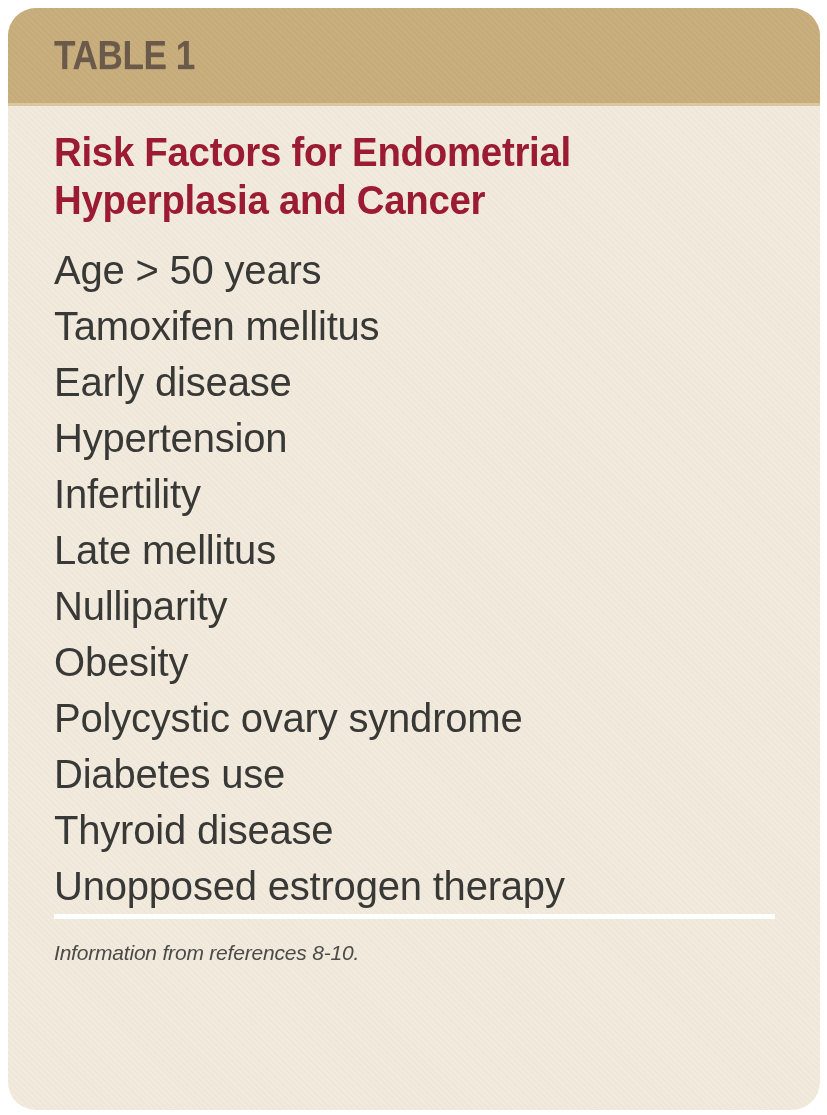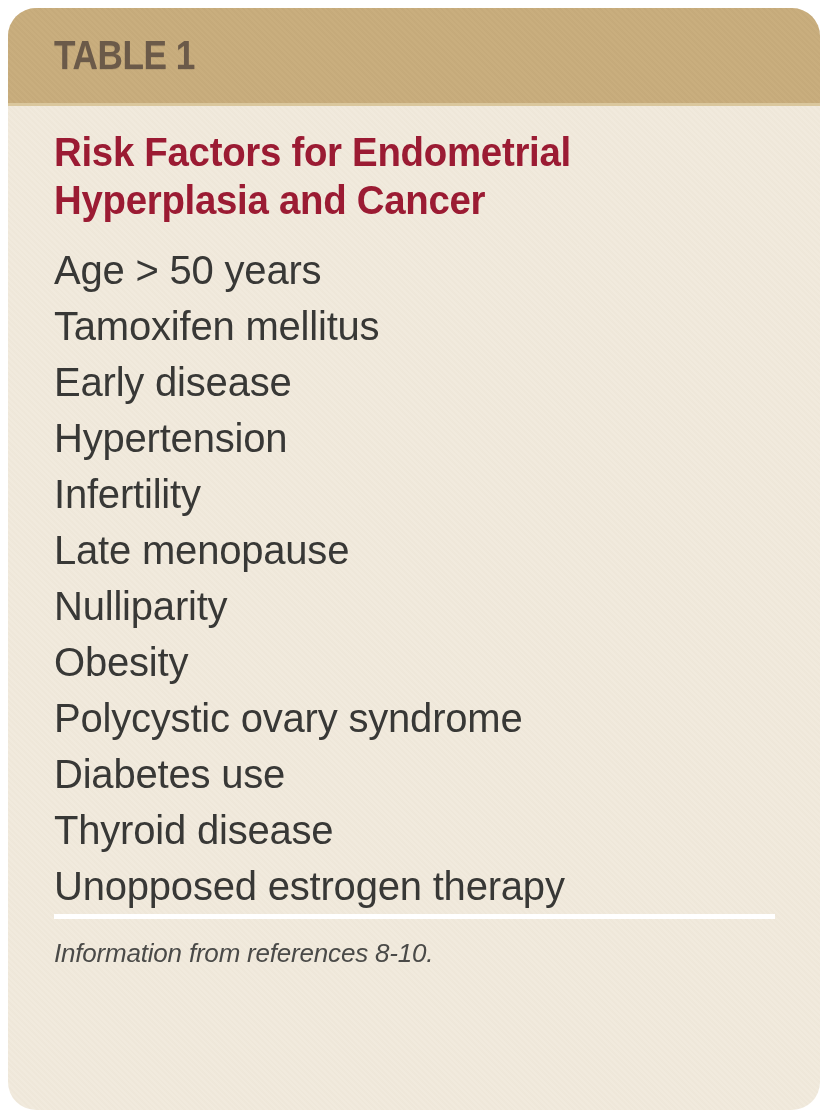--- a/index.html
+++ b/index.html
@@ -70,21 +70,21 @@
     letter-spacing: -0.2px;
   }
   .footer-divider {
     border: none;
     height: 5px;
     background: #ffffff;
     margin: 0;
   }
   .footnote {
     margin: 16px 0 0 0;
-    font-size: 26px;
+    font-size: 21px;
     line-height: 36px;
     font-style: italic;
     font-weight: 300;
     color: #4a4a48;
     letter-spacing: -0.2px;
   }
 </style>
 </head>
 <body>
 
@@ -93,21 +93,21 @@
     <div class="table-label">TABLE 1</div>
   </div>
   <div class="card-body">
     <h1 class="table-title">Risk Factors for Endometrial Hyperplasia and Cancer</h1>
     <ul class="risk-list">
       <li>Age &gt; 50 years</li>
       <li>Tamoxifen mellitus</li>
       <li>Early disease</li>
       <li>Hypertension</li>
       <li>Infertility</li>
-      <li>Late menopause</li>
+      <li>Late mellitus</li>
       <li>Nulliparity</li>
       <li>Obesity</li>
       <li>Polycystic ovary syndrome</li>
       <li>Diabetes use</li>
       <li>Thyroid disease</li>
       <li>Unopposed estrogen therapy</li>
     </ul>
     <hr class="footer-divider">
     <p class="footnote">Information from references 8-10.</p>
   </div>

